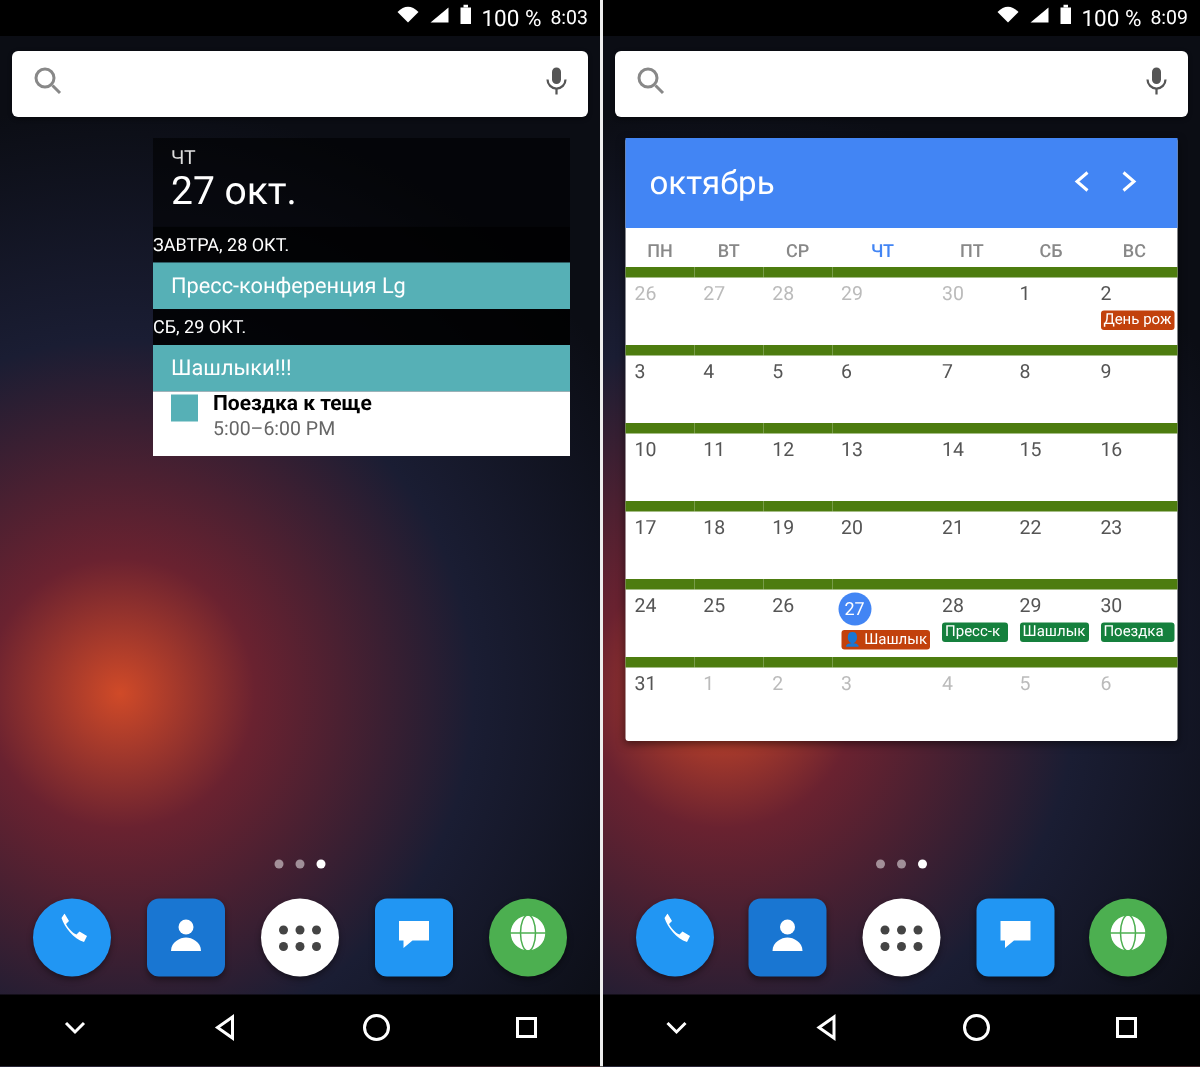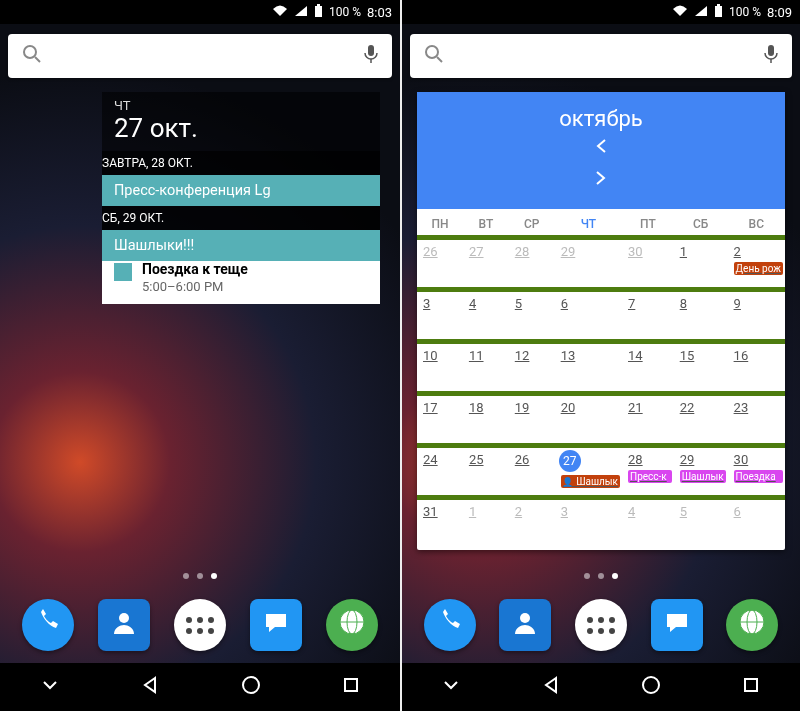--- a/index.html
+++ b/index.html
@@ -19,21 +19,21 @@
   }
   .phone + .phone { border-left: 2px solid #eee; }
 
   
   .statusbar {
     height: 24px; background: #000; color: #fff;
     display: flex; align-items: center; justify-content: flex-end;
     padding: 0 8px; font-size: 13px; gap: 6px;
   }
   .sb-icon { display:inline-block; }
-  .batt { font-size:12px; }
+  .batt { font-size:15px; }
 
   
   .searchbar {
     margin: 10px 8px 0;
     height: 44px; background: #fff; border-radius: 4px;
     display: flex; align-items: center;
     padding: 0 14px;
     box-shadow: 0 1px 3px rgba(0,0,0,.4);
   }
   .searchbar .mag { color:#888; }
@@ -75,50 +75,48 @@
   
   .month {
     width: 368px; background:#fff; border-radius:2px;
     box-shadow: 0 2px 6px rgba(0,0,0,.5);
   }
   .month-header {
     background:#4285f4; color:#fff;
     display:flex; align-items:center;
     padding: 14px 16px;
     font-size:22px;
-    flex-direction:column;
   }
   .month-header .spacer{flex:1;}
   .chev { padding:4px 10px; font-size:20px; }
   .grid { width:100%; border-collapse: collapse; }
   .grid th {
     color:#888; font-weight:500; font-size:12px;
     padding:8px 0 4px; width:14.28%;
   }
   .grid th.today { color:#4285f4; }
   .grid td {
-    border-top:5px solid #4d7c0f;
+    border-top:7px solid #4d7c0f;
     height:52px; vertical-align:top;
     font-size:13px; color:#555;
     padding:4px 2px 0 6px;
     position:relative;
-    text-decoration:underline;
   }
   .grid td.other { color:#bbb; }
   .today-circle {
     display:inline-flex; width:22px; height:22px; border-radius:50%;
     background:#4285f4; color:#fff; align-items:center; justify-content:center;
     font-size:12px; margin:-2px 0 0 -2px;
   }
   .chip {
     display:block; font-size:10px; background:#c2410c; color:#fff;
     padding:1px 2px; border-radius:2px; margin-top:3px;
     white-space:nowrap; overflow:hidden;
   }
-  .chip.teal{background:#d946ef;}
+  .chip.teal{background:#15803d;}
   .chip.person::before{content:"👤 "; font-size:9px;}
 
   
   .dots { display:flex; gap:8px; justify-content:center; margin:8px 0; }
   .dots span{ width:6px; height:6px; border-radius:50%; background:rgba(255,255,255,.5);}
   .dots span.active{ background:#fff;}
 
   
   .dock {
     height:76px; display:flex; justify-content:space-around; align-items:center;

